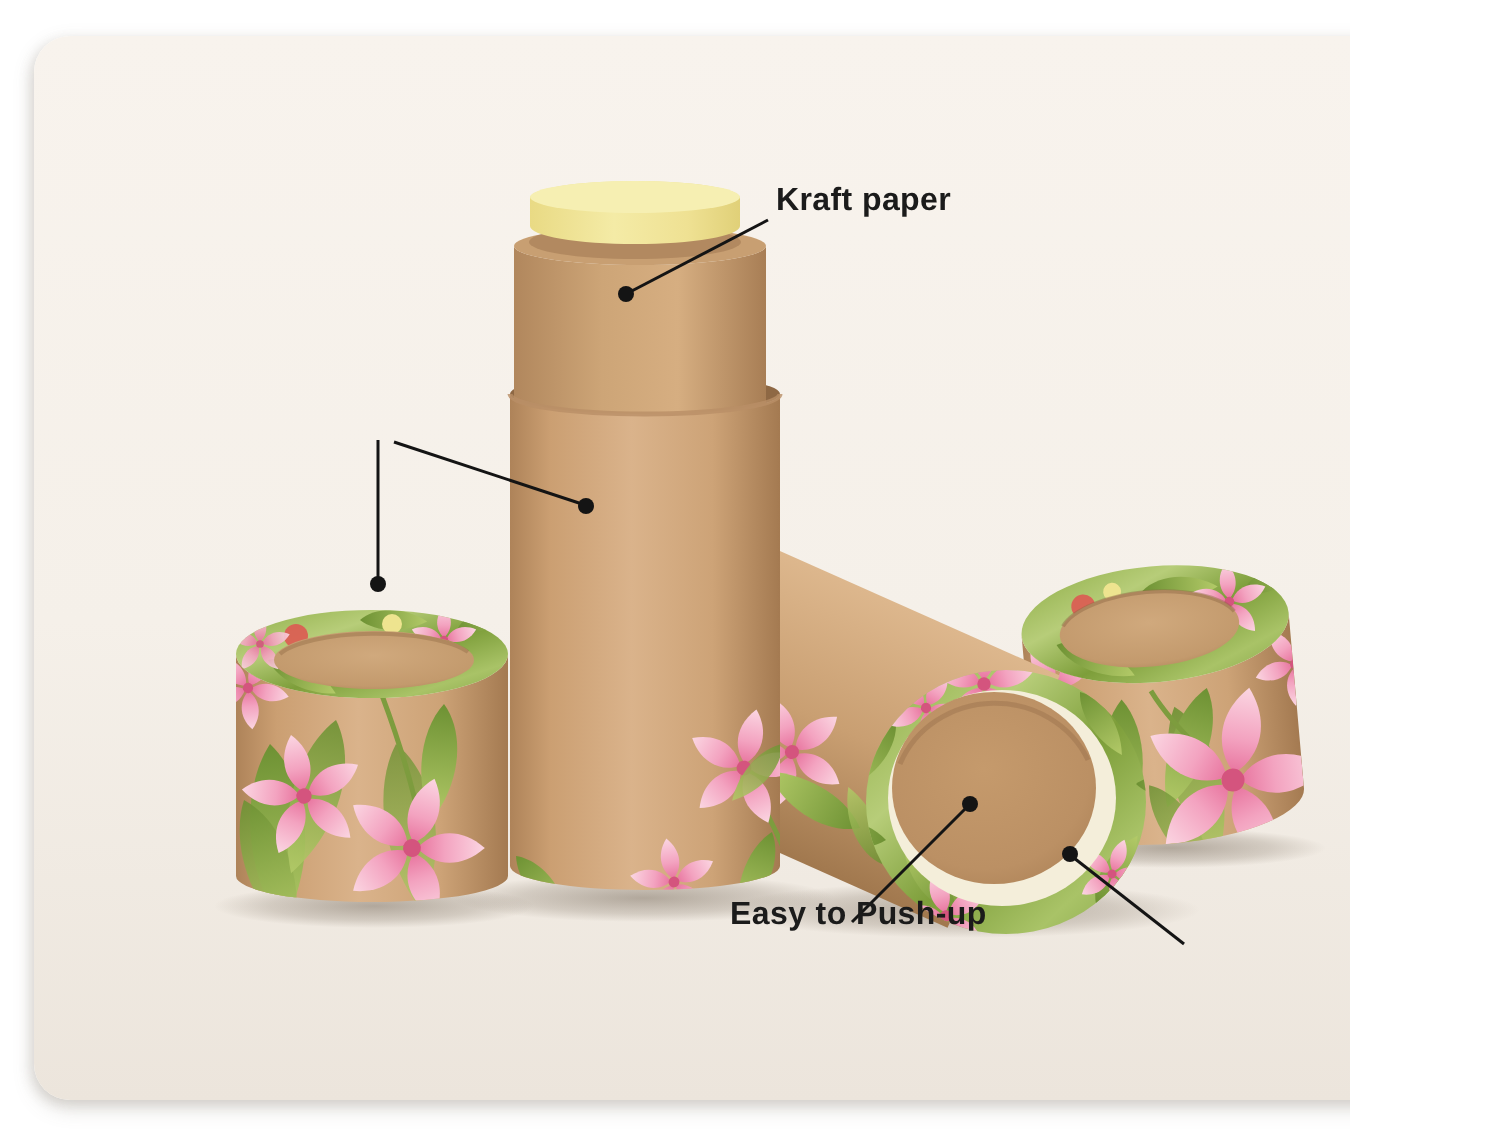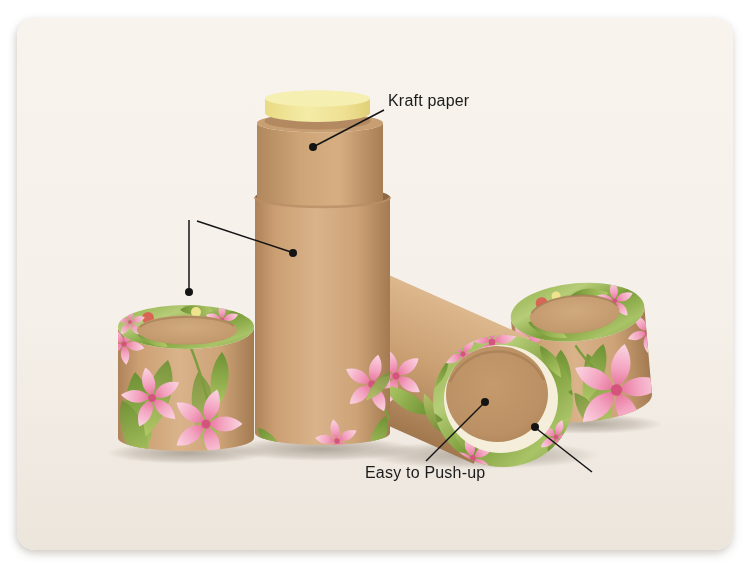--- a/index.html
+++ b/index.html
@@ -1,17 +1,17 @@
 <!DOCTYPE html>
 <html><head>
 <meta charset="utf-8">
 <style>
   html,body{margin:0;padding:0;background:#ffffff;}
-  #stage{position:relative;width:750px;height:571px;background:#ffffff;overflow:hidden;
-         font-family:"Liberation Sans",sans-serif;}
+  #stage{position:relative;width:675px;height:571px;background:#ffffff;overflow:hidden;
+         font-family:"Liberation Sans",sans-serif;font-weight:bold;}
   #card{position:absolute;left:17px;top:18px;width:716px;height:532px;border-radius:18px;
         background:linear-gradient(180deg,#f8f3ed 0%,#f5f0e9 55%,#ece5dc 100%);
         box-shadow:0 4px 10px rgba(120,110,95,.25), -2px 2px 6px rgba(120,110,95,.15);}
   #art{position:absolute;left:0;top:0;width:750px;height:571px;}
   .callout-label{position:absolute;font-size:16px;line-height:19px;color:#1b1b1b;
         letter-spacing:.2px;white-space:nowrap;}
 </style>
 </head>
 <body>
 
@@ -226,14 +226,14 @@
       <line x1="197" y1="221" x2="291" y2="252"></line>
       <circle cx="293" cy="253" r="4" fill="#141414" stroke="none"></circle>
       <line x1="426" y1="461" x2="483" y2="404"></line>
       <circle cx="485" cy="402" r="4" fill="#141414" stroke="none"></circle>
       <line x1="592" y1="472" x2="537" y2="429"></line>
       <circle cx="535" cy="427" r="4" fill="#141414" stroke="none"></circle>
     </g>
   </svg>
 
   <div class="callout-label" style="left:388px;top:91px">Kraft paper</div>
-  <div class="callout-label" style="left:365px;top:463px">Easy to Push-up</div>
+  <div class="callout-label" style="left:365px;top:448px">Easy to Push-up</div>
 </div>
 
 </body></html>

